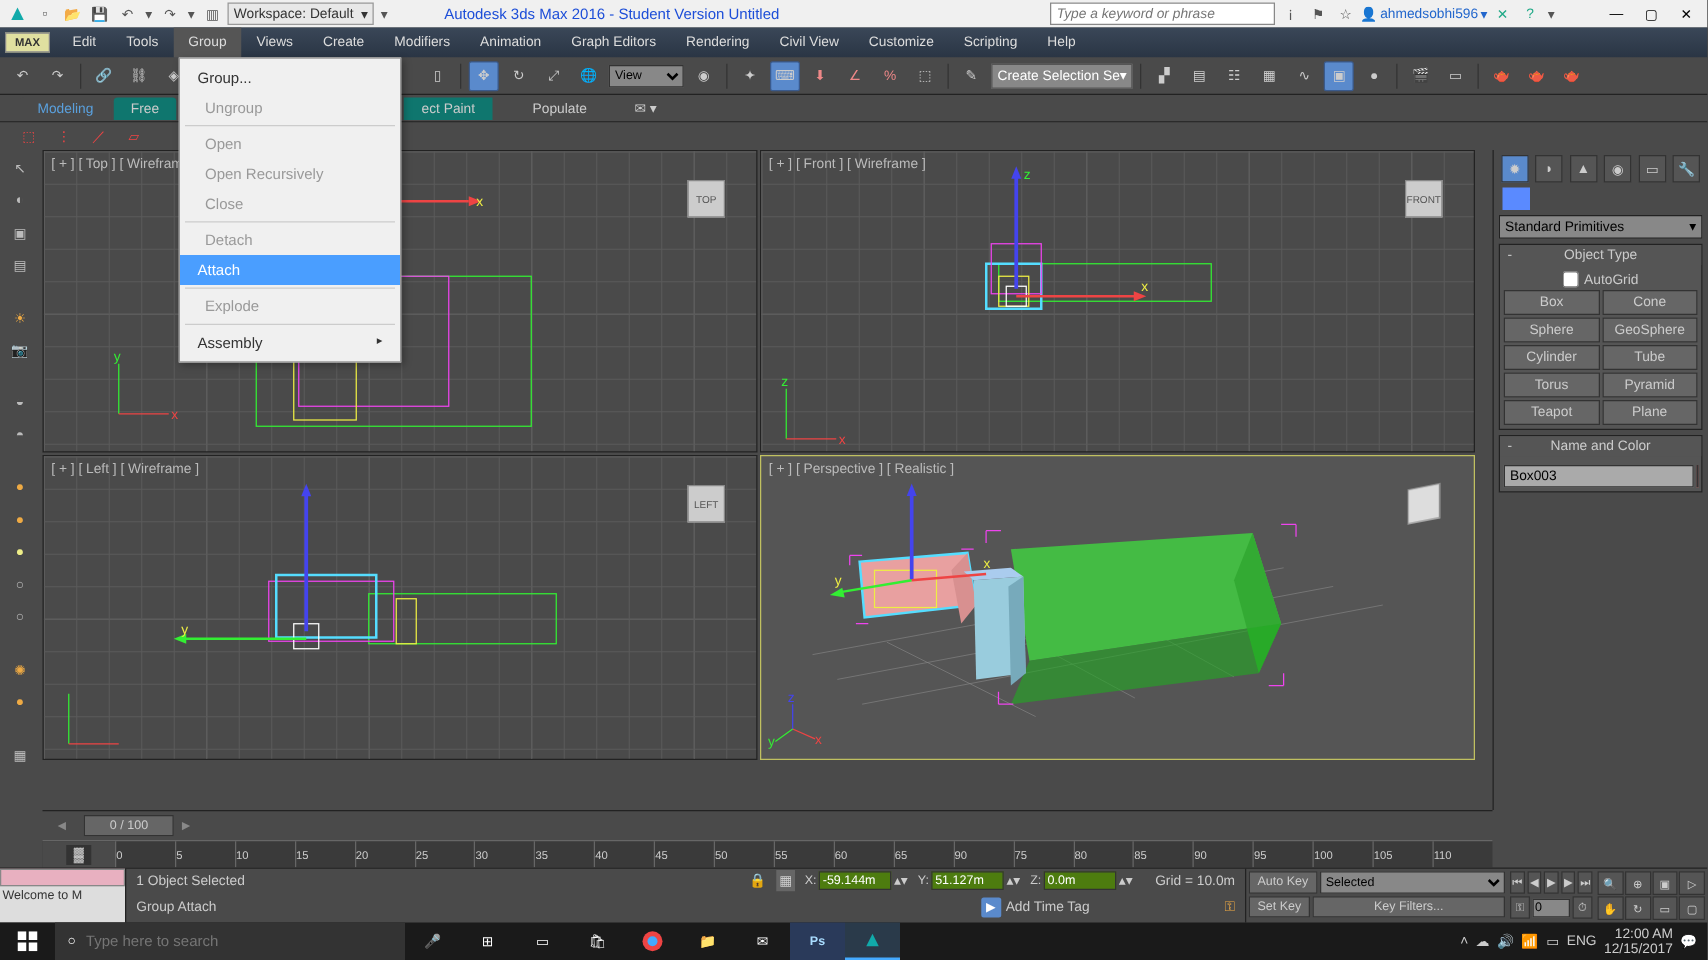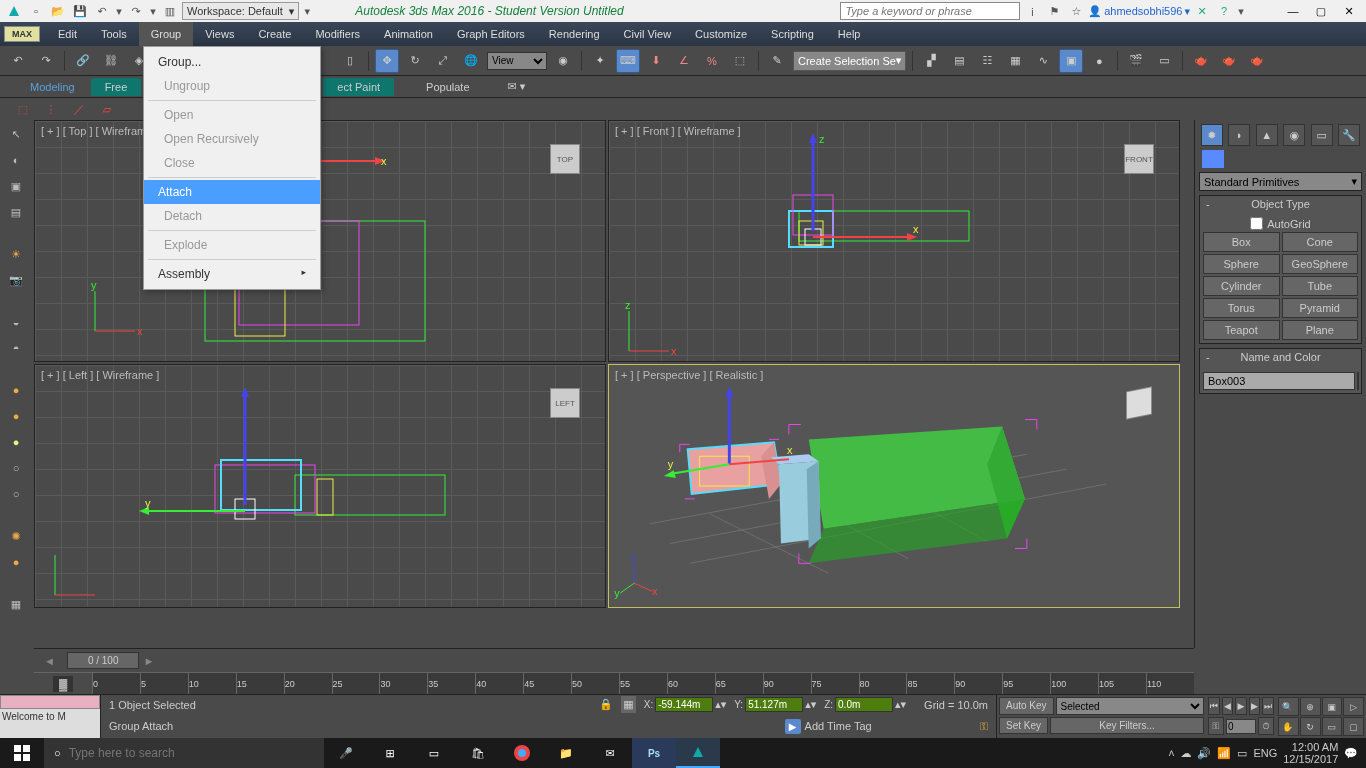--- a/index.html
+++ b/index.html
@@ -1,19 +1,19 @@
 <!DOCTYPE html>
 <html><head>
 <meta charset="utf-8">
 <style>
 * { margin:0; padding:0; box-sizing:border-box; font-family:"Segoe UI",Tahoma,sans-serif; font-size:11px; user-select:none; }
 body { background:#4a4a4a; width:1366px; height:768px; overflow:hidden; position:relative; }
 .titlebar { height:22px; background:#f0f0f0; display:flex; align-items:center; padding:0 4px; gap:2px; }
 .titlebar .icon-btn { width:20px; height:18px; display:flex; align-items:center; justify-content:center; cursor:pointer; color:#555; }
-.titlebar .title-text { flex:0 0 auto; margin-left:40px; color:#15803d; font-size:12px;font-style:italic; }
+.titlebar .title-text { flex:0 0 auto; margin-left:40px; color:#1d4ed8; font-size:12px; }
 .titlebar .spacer { flex:1; }
 .titlebar input { height:18px; border:1px solid #888; padding:0 4px; font-size:11px; font-style:italic; color:#888; width:180px; }
 .titlebar .user { color:#2266cc; font-size:11px; display:flex; align-items:center; gap:2px;}
 .titlebar .win-btn { width:26px; height:20px; display:flex; align-items:center; justify-content:center; cursor:pointer; }
 .workspace-sel { border:1px solid #999; background:#e8e8e8; height:18px; padding:0 4px; display:flex; align-items:center; gap:6px; font-size:11px; color:#333; }
 .menubar { height:24px; background:linear-gradient(#3a4758,#2a3544); display:flex; align-items:center; color:#ddd; padding-left:4px; }
 .menubar .max-btn { width:36px; height:16px; background:#e0e0a0; color:#333; font-weight:bold; font-size:9px; display:flex; align-items:center; justify-content:center; margin-right:6px; border:1px solid #888;}
 .menubar .mitem { padding:0 12px; height:24px; display:flex; align-items:center; cursor:pointer; }
 .menubar .mitem.open { background:#555; }
 .toolbar1 { height:30px; background:#4a4a4a; border-bottom:1px solid #222; display:flex; align-items:center; padding:0 6px; gap:4px; }
@@ -215,22 +215,22 @@
 </div>
 
 <div class="dropdown" id="dropdown">
     <div class="dd-item">Group...</div>
     <div class="dd-item disabled">Ungroup</div>
     <div class="dd-sep"></div>
     <div class="dd-item disabled">Open</div>
     <div class="dd-item disabled">Open Recursively</div>
     <div class="dd-item disabled">Close</div>
     <div class="dd-sep"></div>
+    <div class="dd-item disabled">Detach</div>
     <div class="dd-item hover">Attach</div>
-    <div class="dd-item disabled">Detach</div>
     <div class="dd-sep"></div>
     <div class="dd-item disabled">Explode</div>
     <div class="dd-sep"></div>
     <div class="dd-item sub">Assembly</div>
   </div>
 
 <div class="leftbar">
   <div class="l-icon">↖</div>
   <div class="l-icon">◐</div>
   <div class="l-icon">▣</div>

